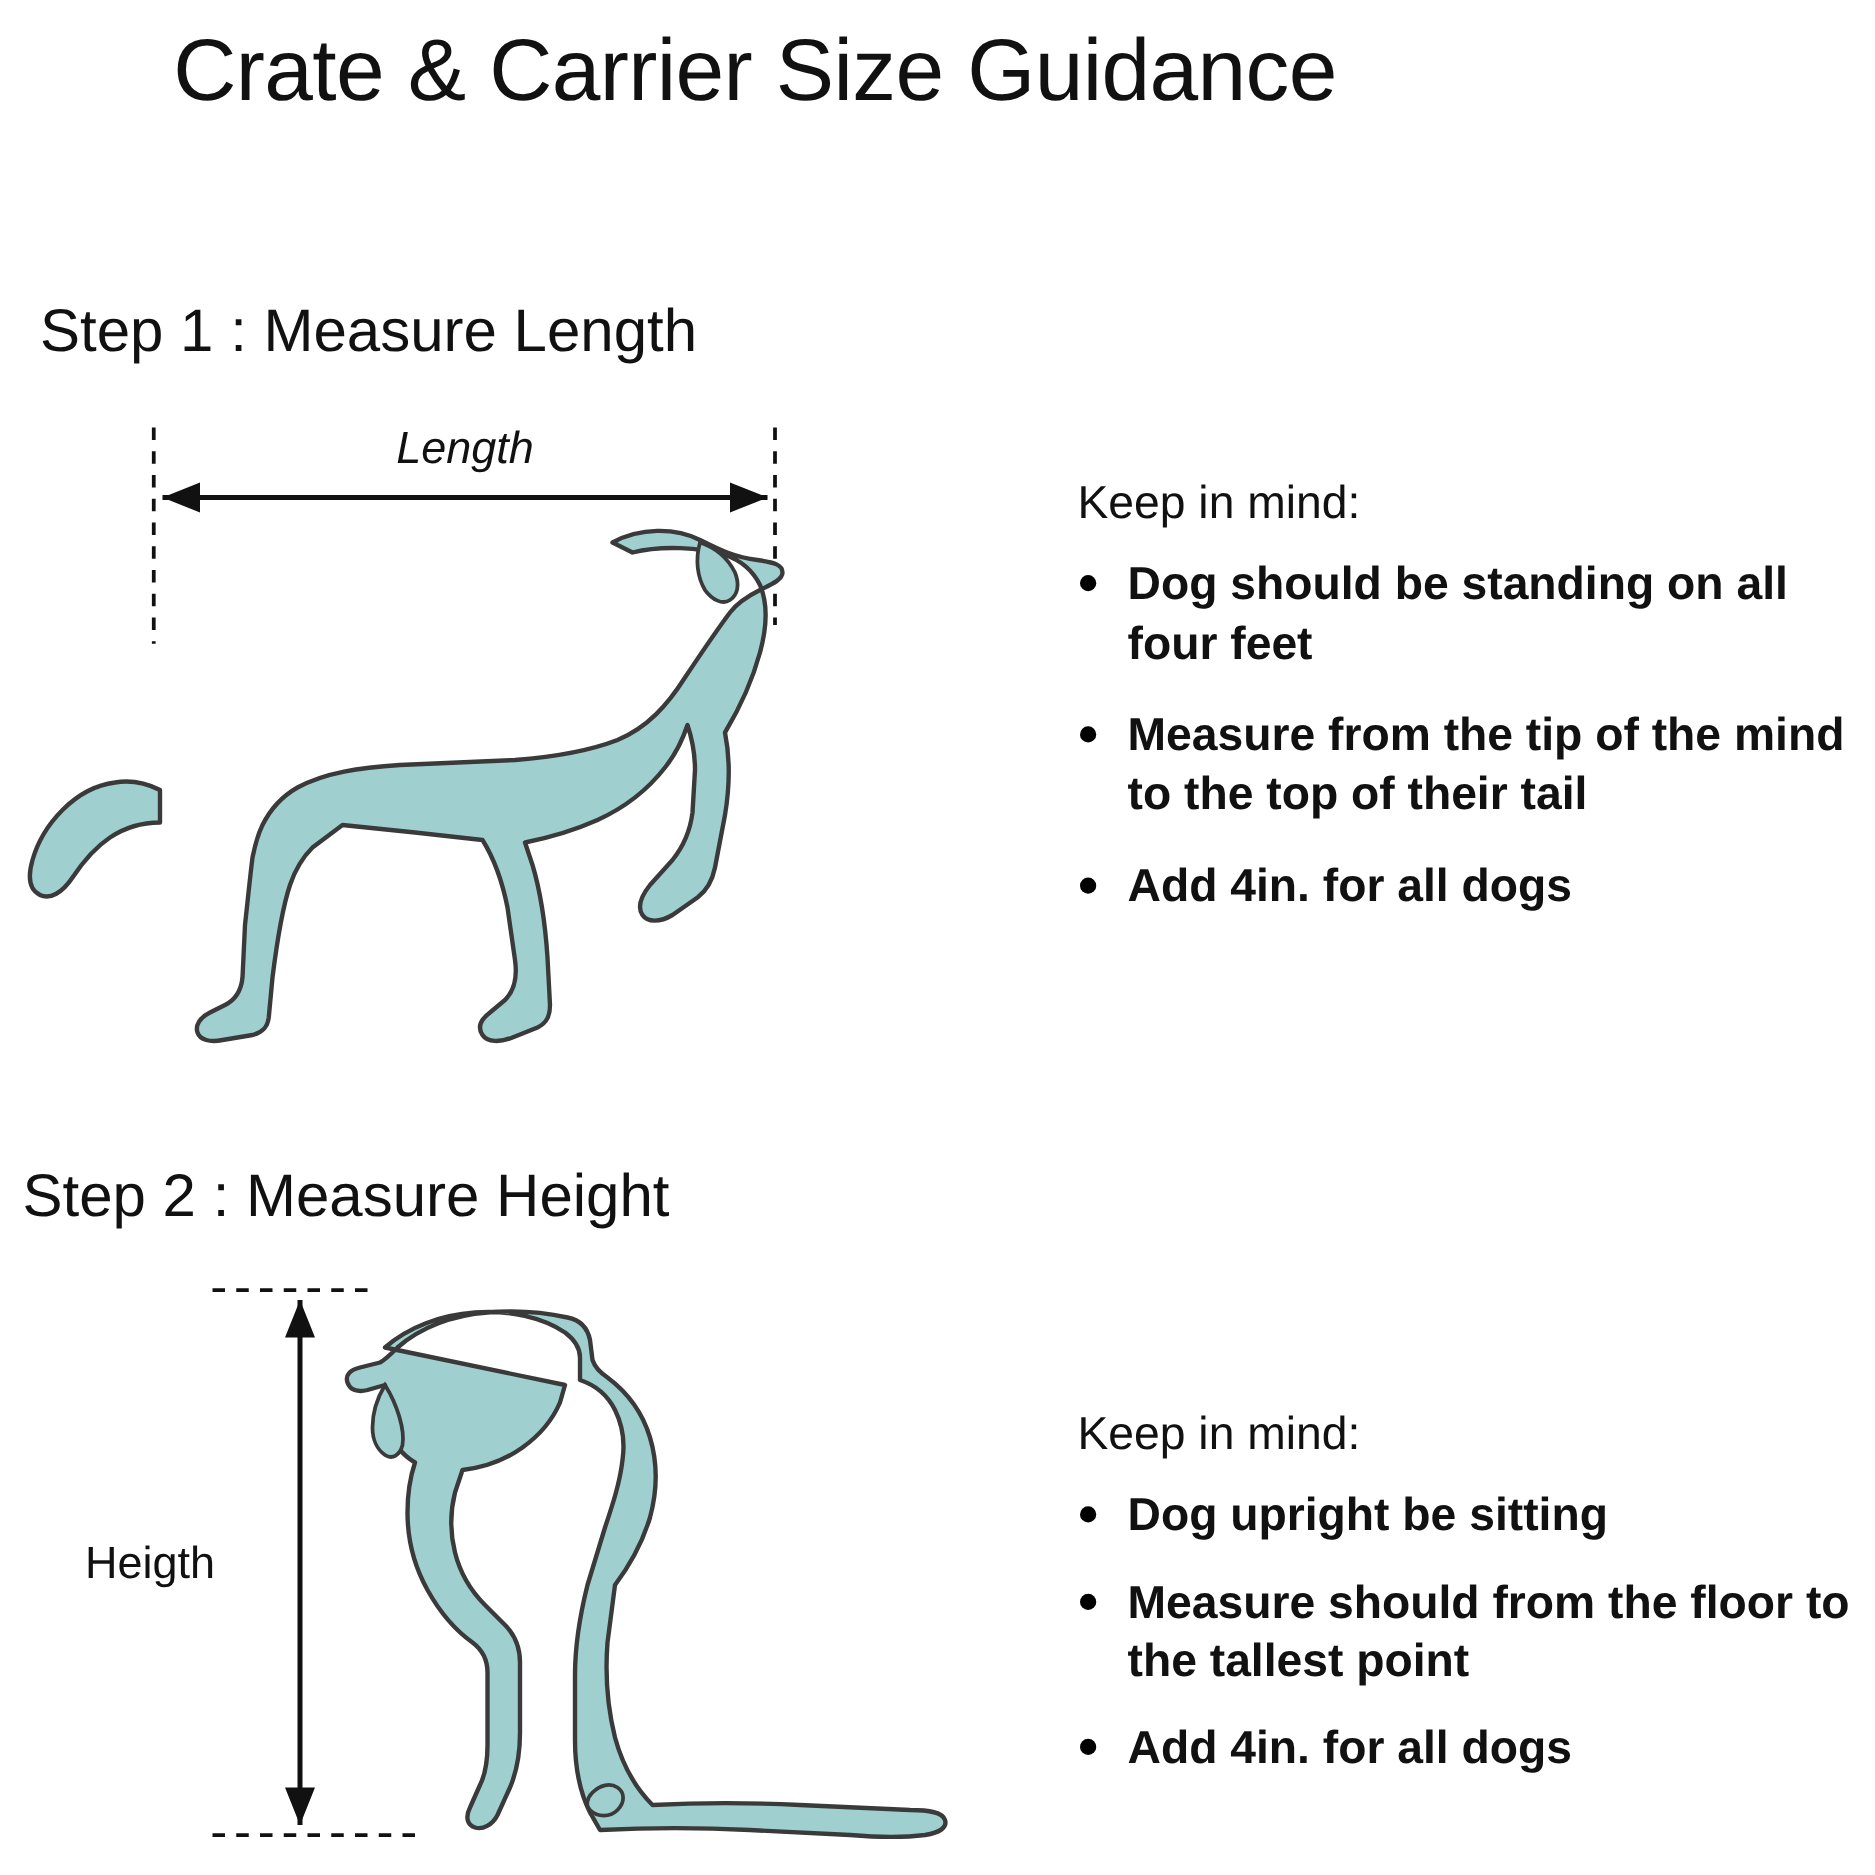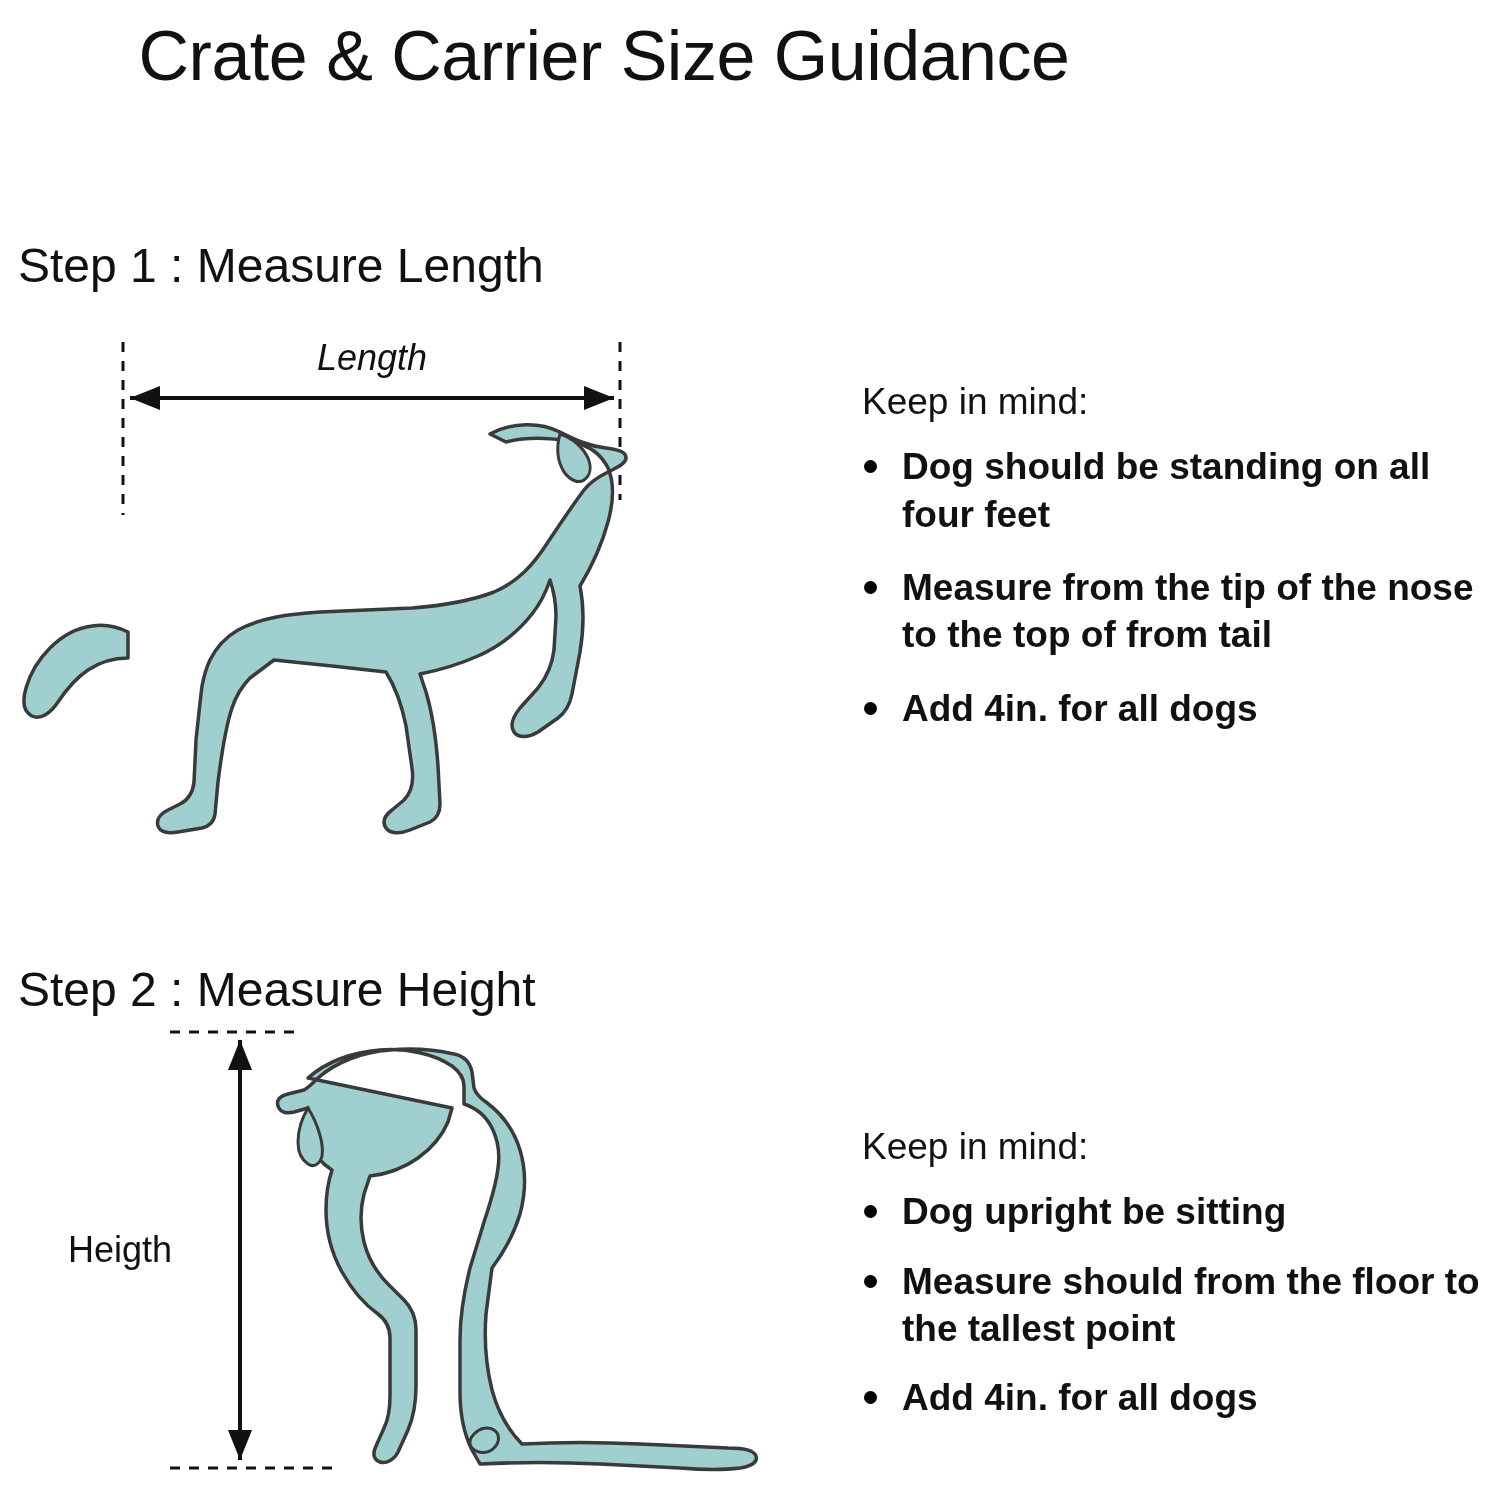--- a/index.html
+++ b/index.html
@@ -31,22 +31,22 @@
     letter-spacing: -0.5px;
     color: #111;
   }
   .step-heading {
     position: absolute;
     font-size: 48px;
     font-weight: 400;
     color: #111;
     white-space: nowrap;
   }
-  #step1-heading { left: 18px; top: 238px; }
-  #step2-heading { left: 18px; top: 930px; margin-top: 32px; }
+  #step1-heading { left: 32px; top: 238px; }
+  #step2-heading { left: 18px; top: 930px; }
 
   .figure {
     position: absolute;
   }
   #figure-length { left: 20px; top: 330px; width: 690px; height: 520px; font-style: italic; }
   #figure-height { left: 40px; top: 1000px; width: 740px; height: 500px; }
 
   .notes {
     position: absolute;
     font-size: 37px;
@@ -155,21 +155,21 @@
 
   <div class="notes" id="notes-length">
     <div class="notes-title">Keep in mind:</div>
     <ul class="note-list">
       <li>
         <span class="bullet"></span>
         <span>Dog should be standing on all four feet</span>
       </li>
       <li>
         <span class="bullet"></span>
-        <span>Measure from the tip of the nose to the top of from tail</span>
+        <span>Measure from the tip of the mind to the top of their tail</span>
       </li>
       <li>
         <span class="bullet"></span>
         <span>Add 4in. for all dogs</span>
       </li>
     </ul>
   </div>
 
   <div class="step-heading" id="step2-heading">Step 2 : Measure Height</div>
 

